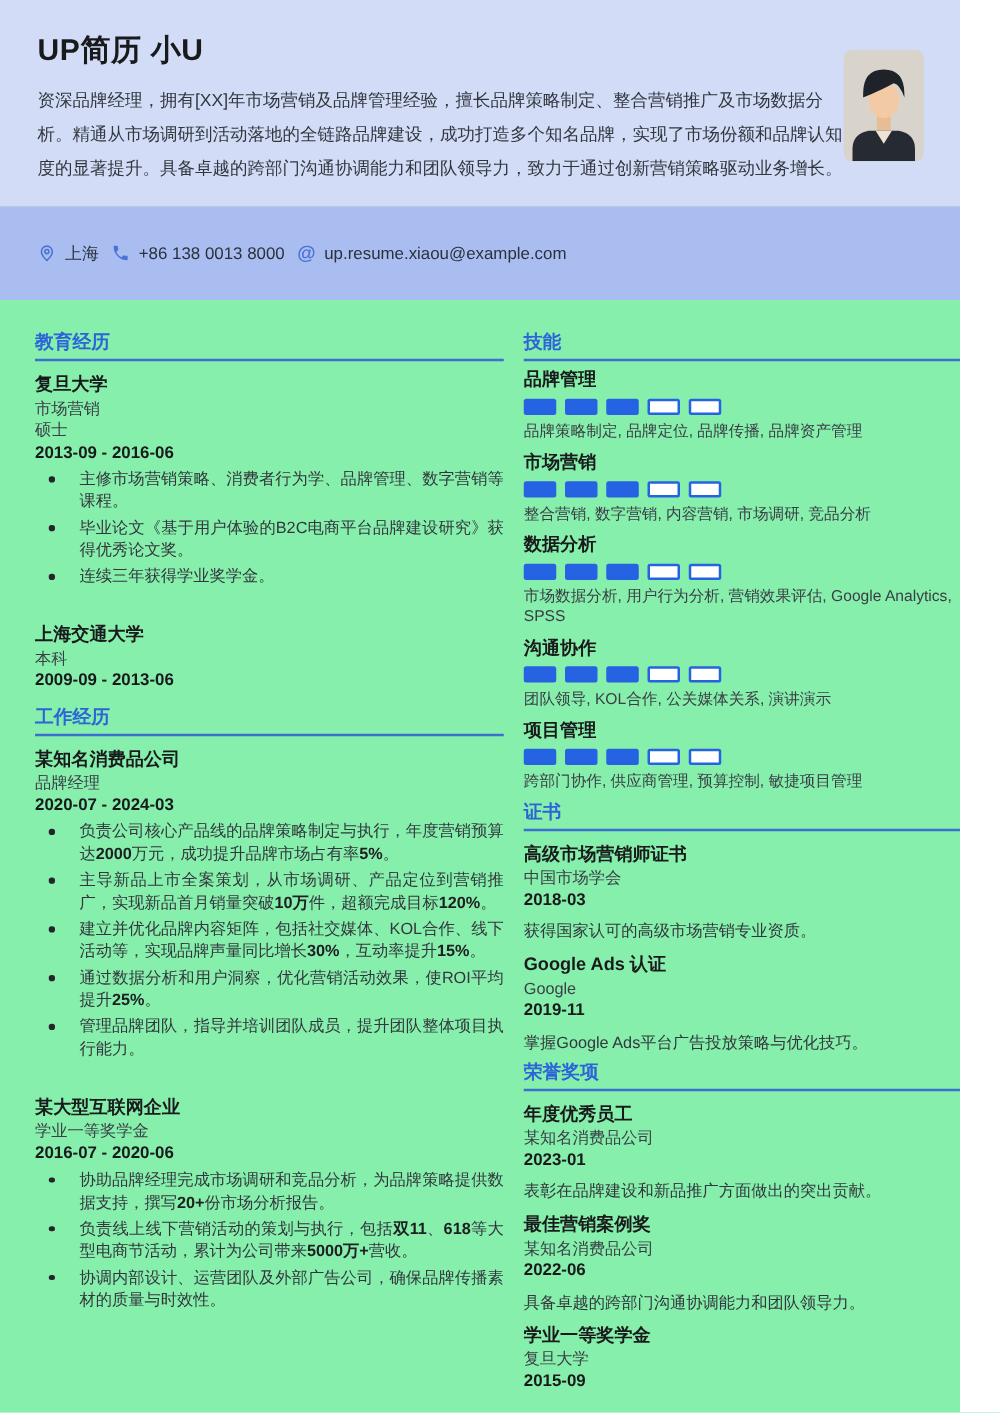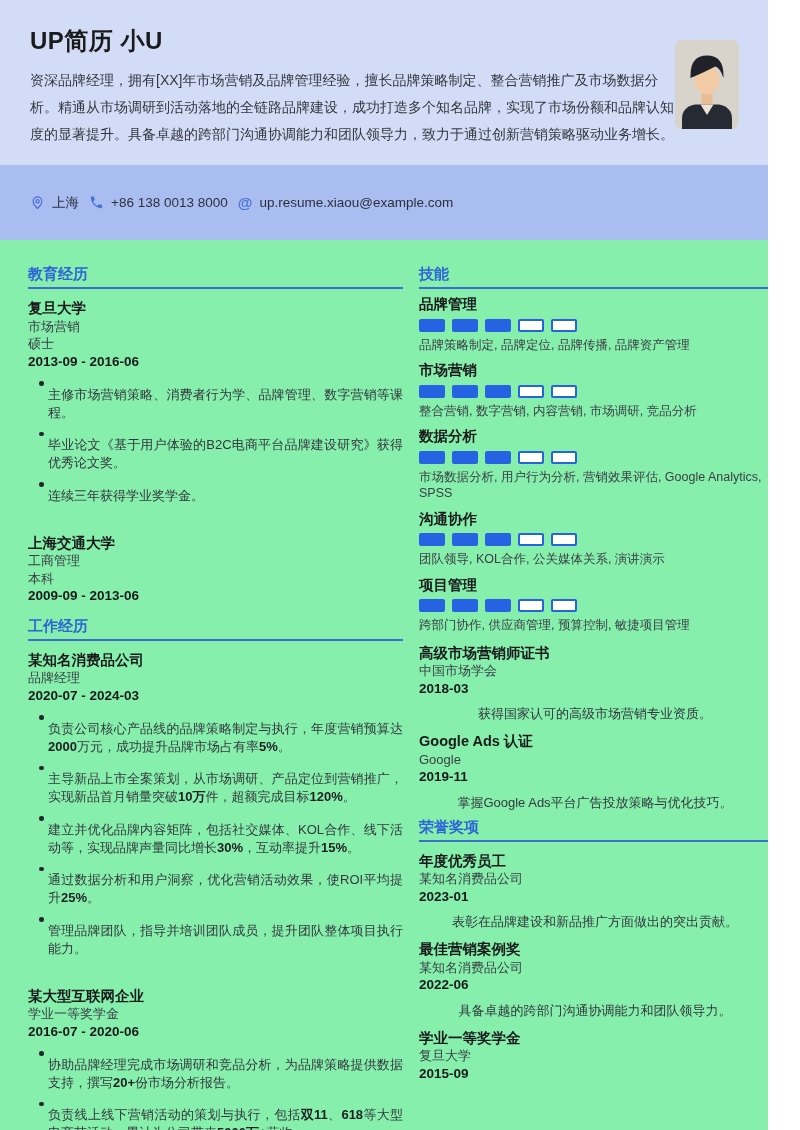--- a/index.html
+++ b/index.html
@@ -32,24 +32,24 @@
        border-bottom:2px solid var(--rule);padding-bottom:5px;margin-bottom:6px;}
   section + section{margin-top:12px;}
   .col-right section + section{margin-top:8px;}
 
   .entry{margin-top:10px;}
   .entry + .entry{margin-top:29px;}
   .col-right .entry + .entry{margin-top:10px;}
   .entry-title{font-size:14.5px;line-height:18.5px;font-weight:700;color:#191a1c;}
   .entry-sub{font-size:13px;line-height:17.5px;color:#3a3e45;}
   .entry-dates{font-size:13.5px;line-height:18.5px;font-weight:700;color:#191a1c;}
-  .entry-desc{font-size:13px;line-height:17px;color:var(--text);margin-top:7px;text-align:center;}
+  .entry-desc{font-size:13px;line-height:17px;color:var(--text);margin-top:7px;}
 
   .bullets{margin-top:3px;}
-  .bullet{display:flex;margin-top:3px;flex-direction:column;}
+  .bullet{display:flex;margin-top:3px;}
   .dot{flex:none;width:4.5px;height:4.5px;border-radius:50%;background:#23252a;margin:7px 0 0 11px;}
   .btext{flex:1;margin-left:20px;font-size:13px;line-height:18px;color:var(--text);text-align:justify;}
   .btext b{font-weight:700;color:#1d1f23;}
 
   
   .skill{margin-bottom:8px;}
   .skill-name{font-size:14.5px;line-height:18.5px;font-weight:700;color:#191a1c;}
   .skill-bar{margin:5px 0;height:13px;display:flex;gap:7px;}
   .seg{width:26px;height:13px;border:2px solid var(--bar);border-radius:2px;background:#fff;}
   .seg.fill{background:var(--bar);}
@@ -116,21 +116,20 @@
                   <span class="btext">毕业论文《基于用户体验的B2C电商平台品牌建设研究》获得优秀论文奖。</span>
                 </div>
                 <div class="bullet">
                   <span class="dot"></span>
                   <span class="btext">连续三年获得学业奖学金。</span>
                 </div>
               </div>
   </div>
             <div class="entry">
     <div class="entry-title">上海交通大学</div>
-    <div class="entry-sub">工商管理</div>
     <div class="entry-sub">本科</div>
     <div class="entry-dates">2009-09 - 2013-06</div>
   </div>
           </div>
       </section>
       <section>
         <h2 class="sec">工作经历</h2>
         <div>
             <div class="entry">
     <div class="entry-title">某知名消费品公司</div>
@@ -237,20 +236,21 @@
                 <span class="seg fill"></span>
                 <span class="seg fill"></span>
                 <span class="seg"></span>
                 <span class="seg"></span>
               </div>
     <div class="skill-keywords">跨部门协作, 供应商管理, 预算控制, 敏捷项目管理</div>
   </div>
           </div>
       </section>
       <section>
+        <h2 class="sec">证书</h2>
         <div>
             <div class="entry">
     <div class="entry-title">高级市场营销师证书</div>
     <div class="entry-sub">中国市场学会</div>
     <div class="entry-dates">2018-03</div>
     <div class="entry-desc">获得国家认可的高级市场营销专业资质。</div>
   </div>
             <div class="entry">
     <div class="entry-title">Google Ads 认证</div>
     <div class="entry-sub">Google</div>

